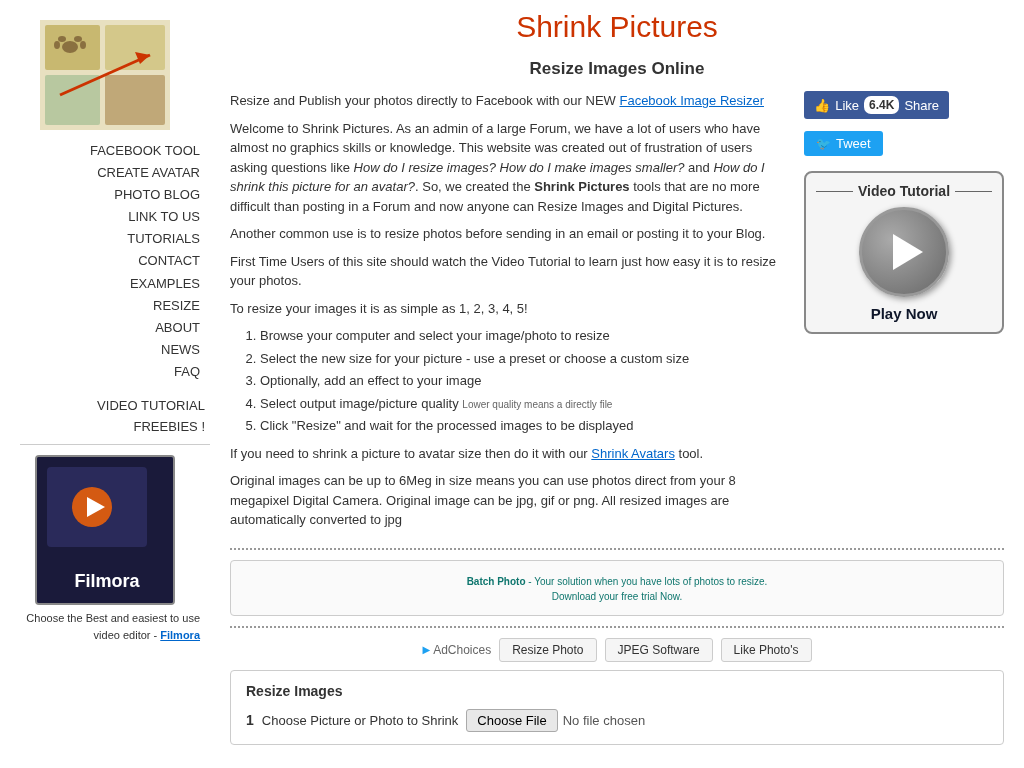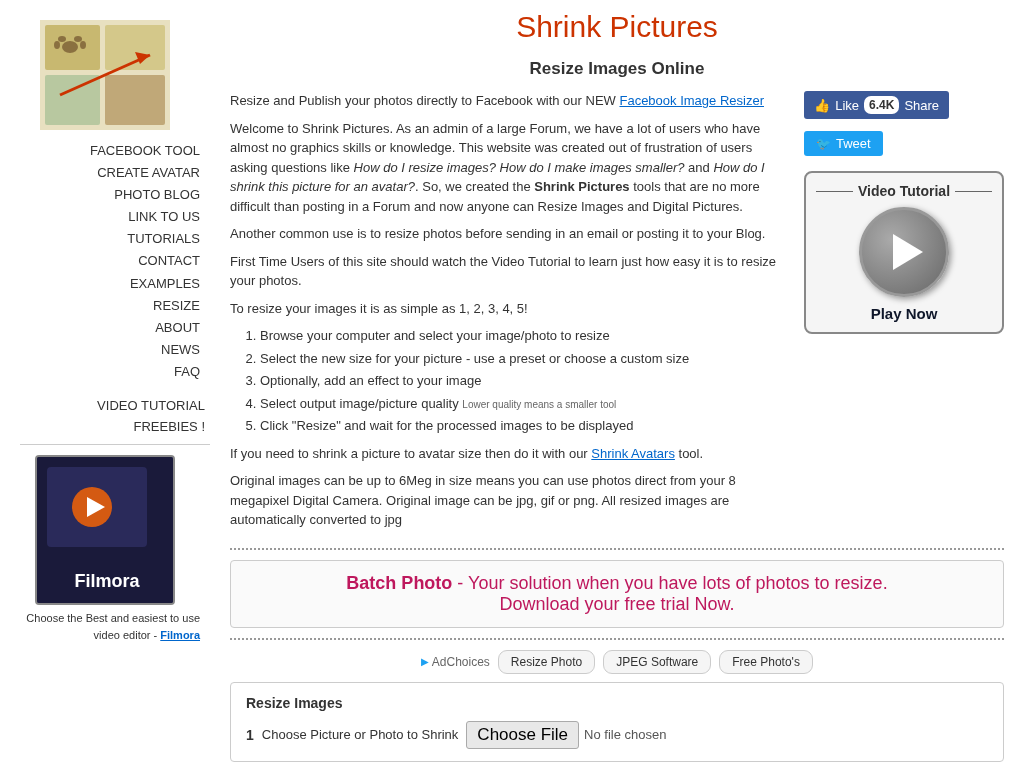--- a/index.html
+++ b/index.html
@@ -221,44 +221,44 @@
     
     .batch-banner {
       border: 1px solid #ccc;
       border-radius: 4px;
       background: #fafafa;
       padding: 12px;
       text-align: center;
       margin: 10px 0;
     }
     .batch-banner a {
-      color: #be185d;
+      color: #0f766e;
       text-decoration: none;
-      font-size: 18px;
+      font-size: 10px;
     }
     
     .ad-bar {
       display: flex;
       align-items: center;
       justify-content: center;
       gap: 8px;
       margin: 8px 0;
       flex-wrap: wrap;
     }
     .ad-choices {
       display: flex;
       align-items: center;
       gap: 3px;
       font-size: 12px;
       color: #666;
     }
     .ad-btn {
       display: inline-block;
       border: 1px solid #ccc;
-      border-radius: 9px;
+      border-radius: 3px;
       padding: 4px 12px;
       font-size: 12px;
       background: #f5f5f5;
       cursor: pointer;
       color: #333;
       text-decoration: none;
     }
     
     .resize-images-box {
       border: 1px solid #ccc;
@@ -285,21 +285,21 @@
     .file-input-wrapper {
       display: inline-flex;
       align-items: center;
       gap: 5px;
     }
     .choose-file-btn {
       background: #e8e8e8;
       border: 1px solid #aaa;
       border-radius: 3px;
       padding: 3px 10px;
-      font-size: 17px;
+      font-size: 13px;
       cursor: pointer;
     }
     .no-file-text {
       color: #555;
       font-size: 13px;
     }
     
     .logo-container {
       width: 130px;
       height: 110px;
@@ -388,21 +388,21 @@
         <p>Another common use is to resize photos before sending in an email or posting it to your Blog.</p>
         <p>First Time Users of this site should watch the Video Tutorial to learn just how easy it is to resize your photos.</p>
         <p>To resize your images it is as simple as 1, 2, 3, 4, 5!</p>
 
         <ol class="steps-list">
           <li><span>Browse your computer and select your image/photo to resize</span></li>
           <li><span>Select the new size for your picture - use a preset or choose a custom size</span></li>
           <li><span>Optionally, add an effect to your image</span></li>
           <li>
             <span>Select output image/picture quality</span>
-            <span class="small-note">Lower quality means a smaller tool</span>
+            <span class="small-note">Lower quality means a directly file</span>
           </li>
           <li><span>Click "Resize" and wait for the processed images to be displayed</span></li>
         </ol>
 
         <p>
           <span>If you need to shrink a picture to avatar size then do it with our </span><a href="#" style="color:#0066cc;">Shrink Avatars</a><span> tool.</span>
         </p>
         <p>Original images can be up to 6Meg in size means you can use photos direct from your 8 megapixel Digital Camera. Original image can be jpg, gif or png. All resized images are automatically converted to jpg</p>
       </div>
 
@@ -446,21 +446,21 @@
 
     <hr class="dotted-divider">
 
     <div class="ad-bar">
       <div class="ad-choices">
         <span style="color:#1da1f2; font-size:10px;">▶</span>
         <span>AdChoices</span>
       </div>
       <a href="#" class="ad-btn">Resize Photo</a>
       <a href="#" class="ad-btn">JPEG Software</a>
-      <a href="#" class="ad-btn">Free Photo's</a>
+      <a href="#" class="ad-btn">Like Photo's</a>
     </div>
 
     <div class="resize-images-box">
       <div class="resize-images-box-title">Resize Images</div>
       <div class="resize-row">
         <span class="step-num">1</span>
         <span>Choose Picture or Photo to Shrink</span>
         <div class="file-input-wrapper">
           <button class="choose-file-btn">Choose File</button>
           <span class="no-file-text">No file chosen</span>

